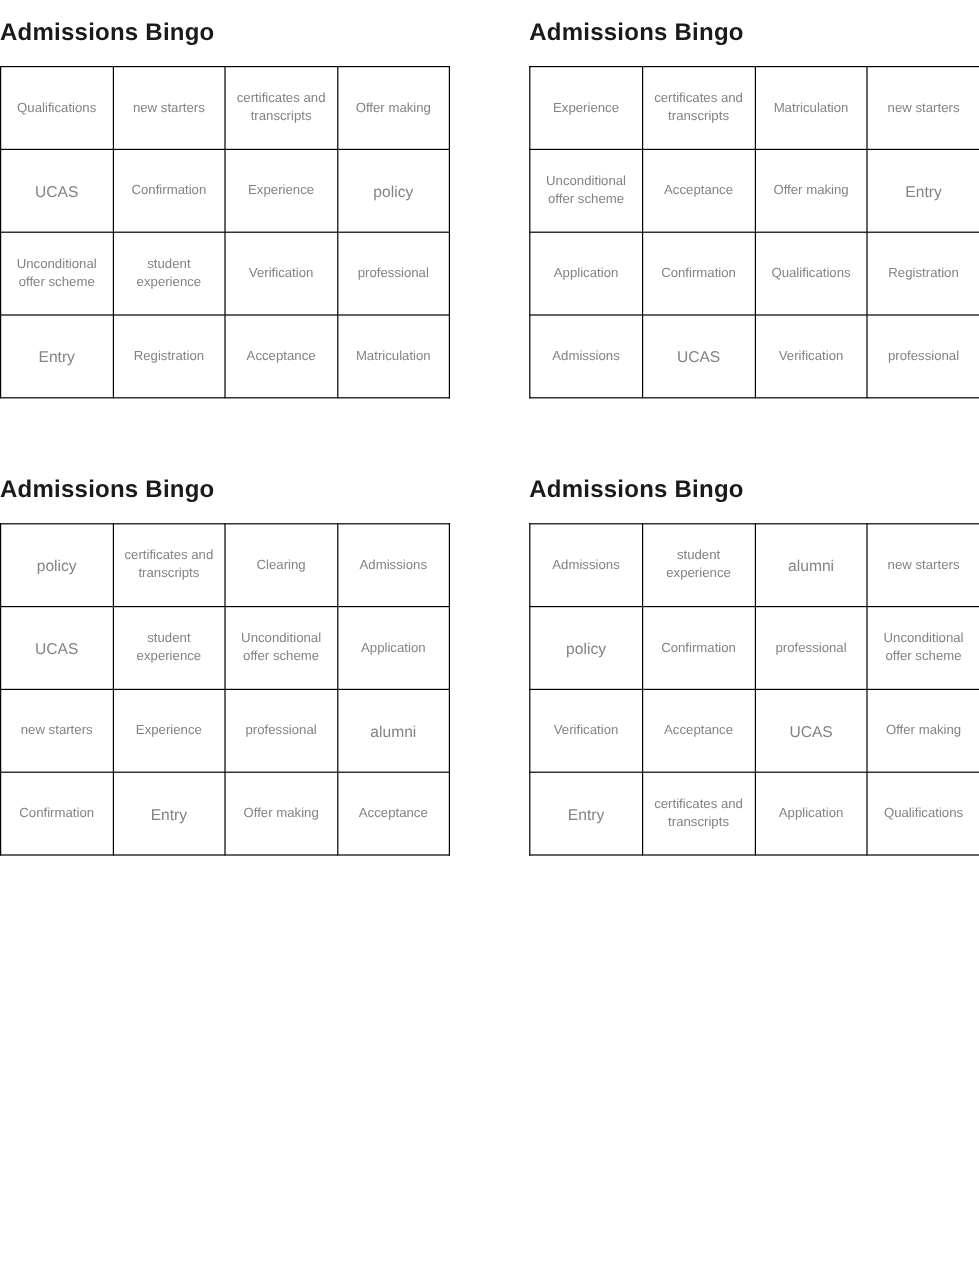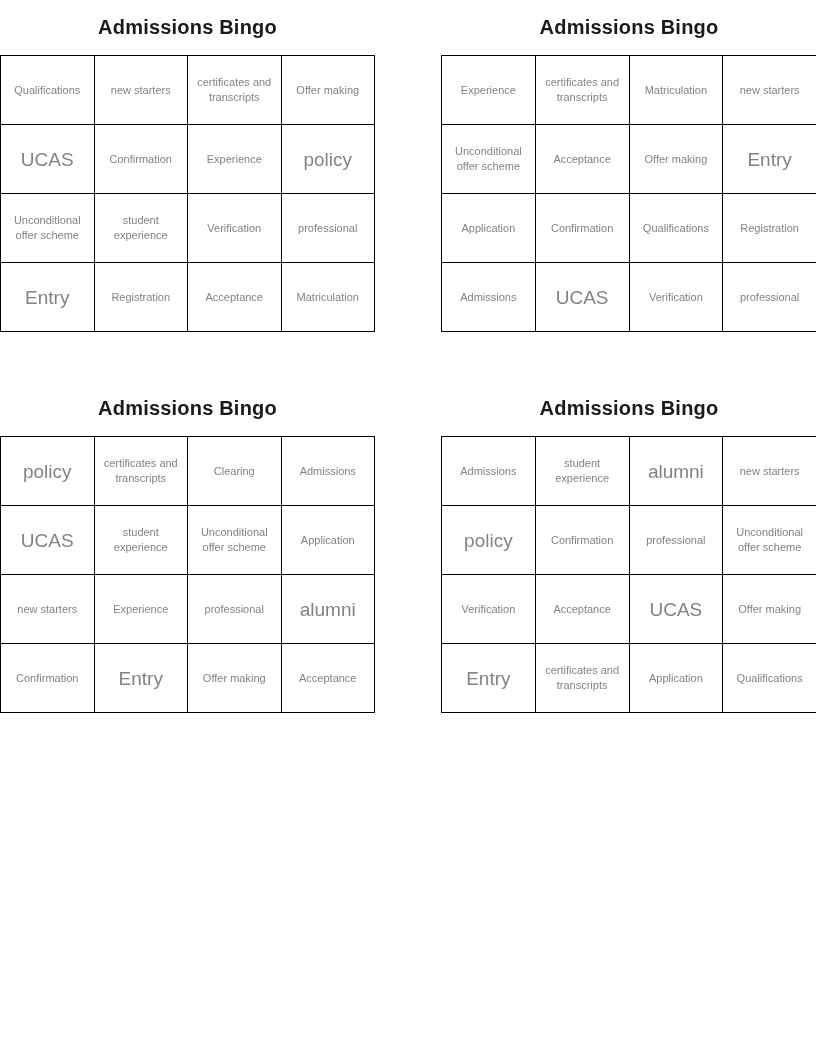--- a/index.html
+++ b/index.html
@@ -16,21 +16,21 @@
     background:var(--page-bg);
     overflow:hidden;
     font-family:"Liberation Sans", sans-serif;
   }
   .card{position:absolute;}
   .card-1{left:0;top:0;width:375px;}
   .card-2{left:441px;top:0;width:376px;}
   .card-3{left:0;top:381px;width:375px;}
   .card-4{left:441px;top:381px;width:376px;}
   .card-title{
-    text-align:center;
+    text-align:left;
     font-size:20px;
     font-weight:600;
     letter-spacing:0.2px;
     color:var(--title-color);
     line-height:26px;
     padding:14px 0 15px 0;
   }
   table.bingo-grid{
     border-collapse:collapse;
     table-layout:fixed;
@@ -41,21 +41,21 @@
     height:69px;
     text-align:center;
     vertical-align:middle;
     color:var(--cell-color);
     font-size:11px;
     line-height:15px;
     padding:2px 5px;
     word-wrap:break-word;
   }
   table.bingo-grid td.big{
-    font-size:19px;
+    font-size:13px;
     line-height:21px;
   }
 </style>
 </head>
 <body>
 
 <div class="page">
 
   <div class="card card-1">
     <h2 class="card-title">Admissions Bingo</h2>

